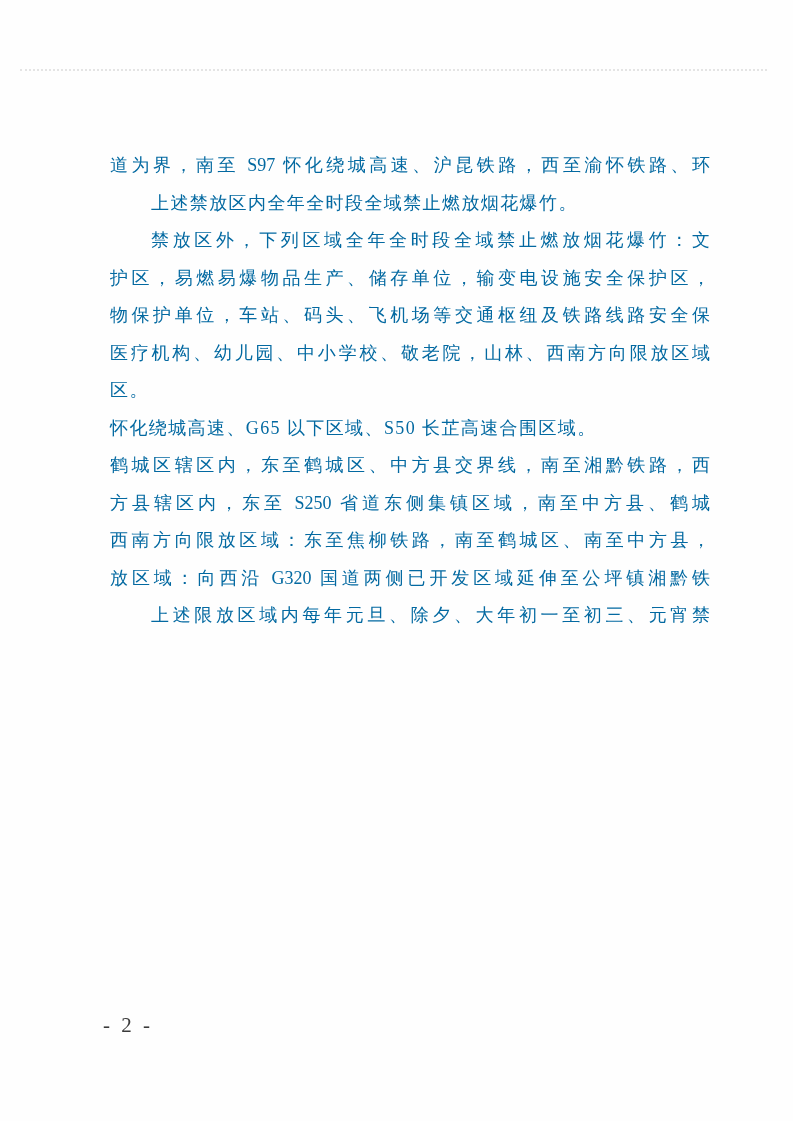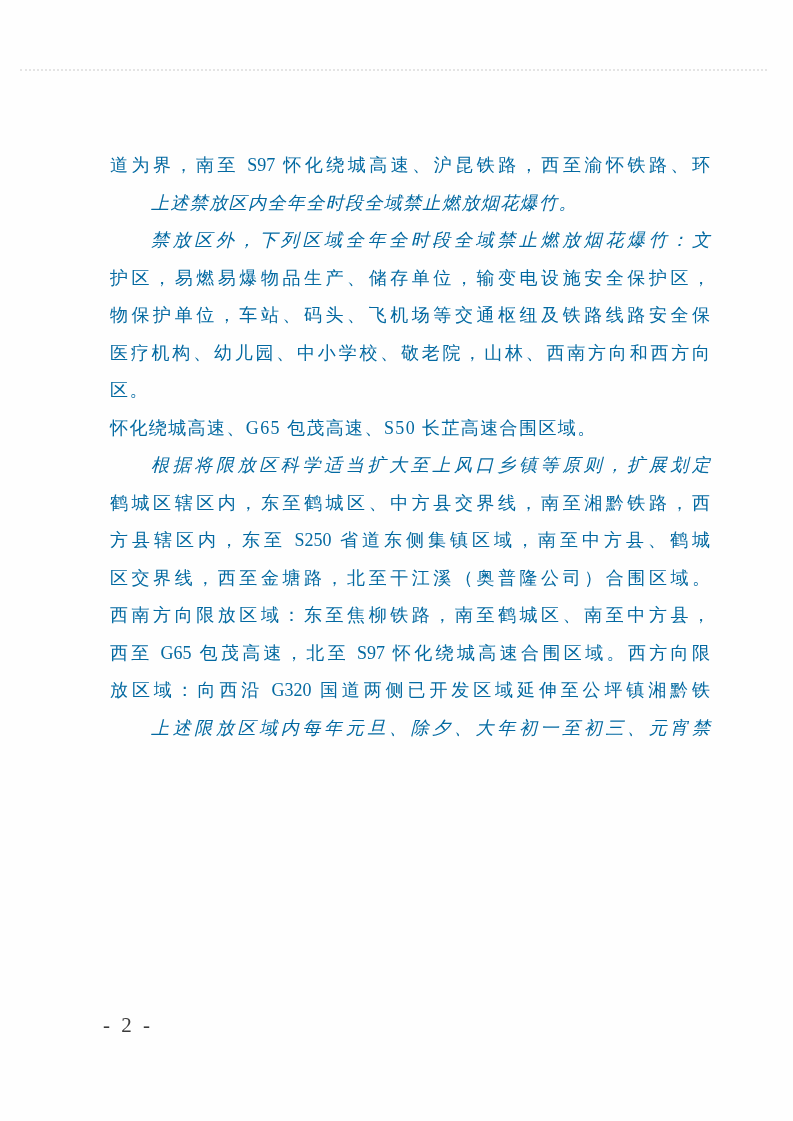--- a/index.html
+++ b/index.html
@@ -41,21 +41,20 @@
   
   .line.fill {
     white-space: normal;
     letter-spacing: 0;
     text-align: justify;
     text-align-last: justify;
   }
   
   .line.indent {
     text-indent: 41px;
-    font-style: italic;
   }
   .page-number {
     position: absolute;
     left: 103px;
     top: 1013px;
     font-size: 21px;
     color: #3a3a3a;
     letter-spacing: 3px;
   }
 </style>
@@ -72,41 +71,38 @@
 
 
       <div class="line indent">上述禁放区内全年全时段全域禁止燃放烟花爆竹。</div>
 
       <div class="line indent fill">禁放区外，下列区域全年全时段全域禁止燃放烟花爆竹：文</div>
 
       <div class="line fill">护区，易燃易爆物品生产、储存单位，输变电设施安全保护区，</div>
 
       <div class="line fill">物保护单位，车站、码头、飞机场等交通枢纽及铁路线路安全保</div>
 
-      <div class="line fill">医疗机构、幼儿园、中小学校、敬老院，山林、西南方向和西方向</div>
+      <div class="line fill">医疗机构、幼儿园、中小学校、敬老院，山林、西南方向限放区域</div>
 
       <div class="line">区。</div>
 
 
 
-      <div class="line">怀化绕城高速、G65 包茂高速、S50 长芷高速合围区域。</div>
+      <div class="line">怀化绕城高速、G65 以下区域、S50 长芷高速合围区域。</div>
 
-      <div class="line indent fill">根据将限放区科学适当扩大至上风口乡镇等原则，扩展划定</div>
 
 
       <div class="line fill">鹤城区辖区内，东至鹤城区、中方县交界线，南至湘黔铁路，西</div>
 
 
       <div class="line fill">方县辖区内，东至 S250 省道东侧集镇区域，南至中方县、鹤城</div>
 
-      <div class="line fill">区交界线，西至金塘路，北至干江溪（奥普隆公司）合围区域。</div>
 
       <div class="line fill">西南方向限放区域：东至焦柳铁路，南至鹤城区、南至中方县，</div>
 
-      <div class="line fill">西至 G65 包茂高速，北至 S97 怀化绕城高速合围区域。西方向限</div>
 
       <div class="line fill">放区域：向西沿 G320 国道两侧已开发区域延伸至公坪镇湘黔铁</div>
 
 
       <div class="line indent fill">上述限放区域内每年元旦、除夕、大年初一至初三、元宵禁</div>
     </div>
 
   <div class="page-number">- 2 -</div>
 
 </div>

